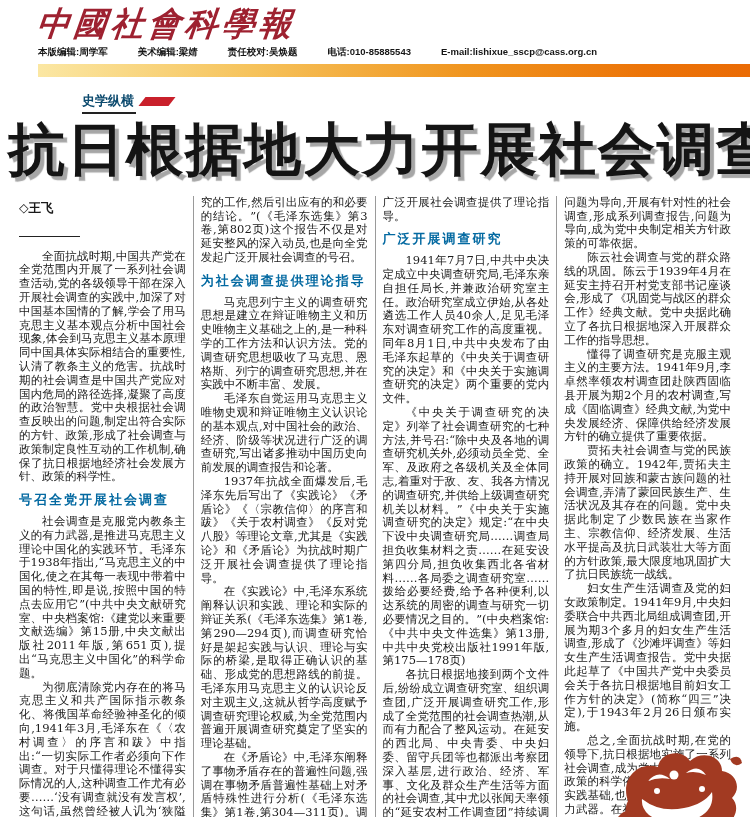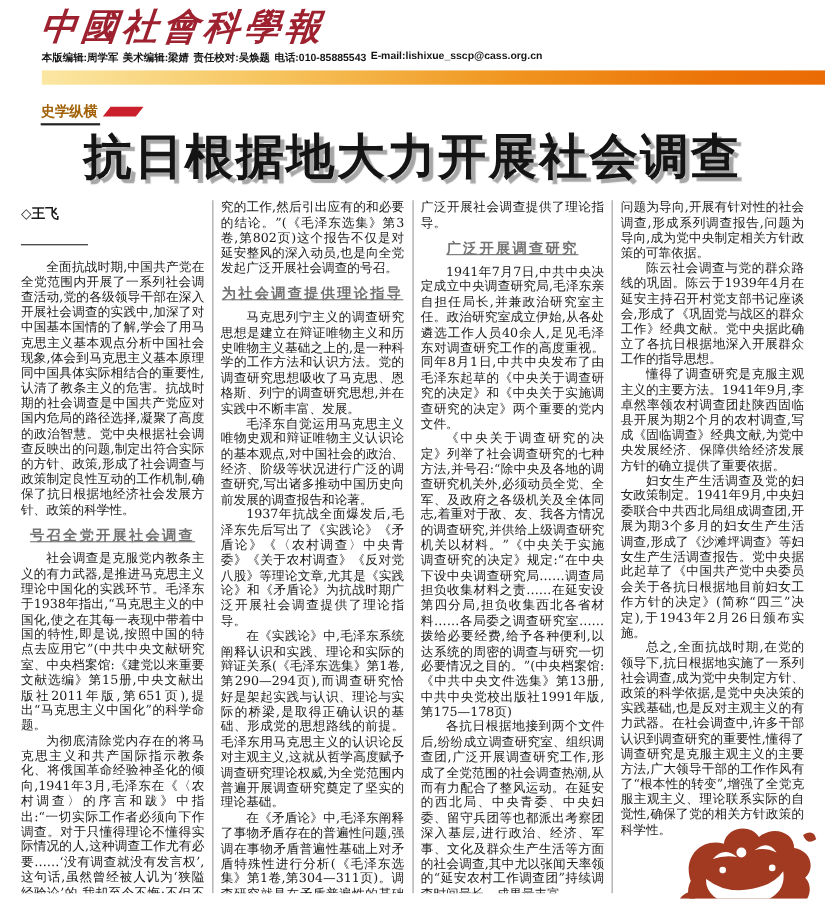--- a/index.html
+++ b/index.html
@@ -9,57 +9,57 @@
   }
   
   .masthead{padding:7px 0 0 37px;}
   .logo{
     display:inline-block;font-family:"DejaVu Serif","Liberation Serif",serif;
     font-style:italic;font-weight:bold;font-size:33px;line-height:34px;
     color:#9e2130;letter-spacing:4px;transform:skewX(-6deg);
   }
   .info-line{
     margin:5px 0 5px 38px;font-family:"Liberation Sans",sans-serif;
-    font-size:9.5px;font-weight:bold;color:#151515;display:flex;gap:4px;white-space:nowrap;
+    font-size:9.5px;font-weight:bold;color:#151515;display:flex;gap:30px;white-space:nowrap;
   }
   .gradient-bar{
     margin-left:38px;height:13px;
     background:linear-gradient(to right,#fbe7a3 0%,#f6c35c 30%,#f0951f 60%,#ec7408 85%,#ea6b05 100%);
   }
   
   .section-row{margin:13px 0 0 37px;height:20px;}
   .section-label{
     display:inline-block;font-family:"Liberation Sans",sans-serif;font-weight:bold;
-    font-size:13px;color:#a16207;border-bottom:2px solid #222;padding:0 2px 2px 0;
+    font-size:13px;color:#0c4a6e;border-bottom:2px solid #222;padding:0 2px 2px 0;margin-left:45px;
   }
   .swoosh{
     display:inline-block;width:30px;height:9px;background:#c9202b;
     transform:skewX(-38deg);margin-left:6px;vertical-align:-1px;
   }
   .headline{
     margin:10px 8px 0;text-align:center;font-family:"Liberation Sans",sans-serif;
-    font-weight:900;font-size:44px;line-height:1.05;letter-spacing:2px;color:#141414;
+    font-weight:900;font-size:57px;line-height:1.05;letter-spacing:2px;color:#141414;
     text-shadow:4px 4px 1px #a6a6a6;white-space:nowrap;
   }
   
   .article{display:flex;align-items:stretch;padding:16px 12px 0;height:630px;}
   .col{
     flex:1 1 0;padding:0 7px;font-size:11.5px;line-height:13.8px;
     text-align:justify;text-justify:inter-character;overflow:hidden;
   }
   .col + .col{border-left:1px solid #9a9a9a;}
   .author{
     display:inline-block;font-weight:bold;font-size:12.5px;
     border-bottom:1.5px solid #222;padding:2px 26px 21px 0;margin:3px 0 13px;
   }
   p.para{margin:0;text-indent:2em;}
   p.cont{margin:0;text-indent:0;}
   h3.subhead{
     font-family:"Liberation Sans",sans-serif;font-size:13px;font-weight:bold;
-    text-align:center;margin:9px 0 8px;letter-spacing:2px;color:#737373;text-decoration:underline;
+    text-align:left;margin:9px 0 8px;letter-spacing:2px;color:#0369a1;
   }
   
   .seal{position:absolute;right:6px;bottom:-18px;width:132px;height:88px;}
 </style>
 </head>
 <body>
 
 <div class="page">
 
   <div class="masthead">
@@ -88,39 +88,40 @@
       <h3 class="subhead">号召全党开展社会调查</h3>
       <p class="para">社会调查是克服党内教条主义的有力武器,是推进马克思主义理论中国化的实践环节。毛泽东于1938年指出,“马克思主义的中国化,使之在其每一表现中带着中国的特性,即是说,按照中国的特点去应用它”(中共中央文献研究室、中央档案馆:《建党以来重要文献选编》第15册,中央文献出版社2011年版,第651页),提出“马克思主义中国化”的科学命题。</p>
       <p class="para">为彻底清除党内存在的将马克思主义和共产国际指示教条化、将俄国革命经验神圣化的倾向,1941年3月,毛泽东在《〈农村调查〉的序言和跋》中指出:“一切实际工作者必须向下作调查。对于只懂得理论不懂得实际情况的人,这种调查工作尤有必要……‘没有调查就没有发言权’,这句话,虽然曾经被人讥为‘狭隘经验论’的,我却至今不悔;不但不悔,我仍然坚持没有调查是不可能有发言权的。”(《毛泽东选集》第3卷,人民出版社1991年版,第791页)同年5月19日,毛泽东在延安干部会议上作了《改造我们的学习》报告,指出:“系统地周密地研究周围环境的任务。依据马克思列宁主义的理论和方法,对敌友我三方的经济、财政、政治、军事、文化、党务各方面的动态进行详细的调查和研</p>
     </div>
 
     <div class="col">
       <p class="cont">究的工作,然后引出应有的和必要的结论。”(《毛泽东选集》第3卷,第802页)这个报告不仅是对延安整风的深入动员,也是向全党发起广泛开展社会调查的号召。</p>
       <h3 class="subhead">为社会调查提供理论指导</h3>
       <p class="para">马克思列宁主义的调查研究思想是建立在辩证唯物主义和历史唯物主义基础之上的,是一种科学的工作方法和认识方法。党的调查研究思想吸收了马克思、恩格斯、列宁的调查研究思想,并在实践中不断丰富、发展。</p>
       <p class="para">毛泽东自觉运用马克思主义唯物史观和辩证唯物主义认识论的基本观点,对中国社会的政治、经济、阶级等状况进行广泛的调查研究,写出诸多推动中国历史向前发展的调查报告和论著。</p>
-      <p class="para">1937年抗战全面爆发后,毛泽东先后写出了《实践论》《矛盾论》《〈农村调查〉中央青委》《关于农村调查》《反对党八股》等理论文章,尤其是《实践论》和《矛盾论》为抗战时期广泛开展社会调查提供了理论指导。</p>
+      <p class="para">1937年抗战全面爆发后,毛泽东先后写出了《实践论》《矛盾论》《〈宗教信仰〉的序言和跋》《关于农村调查》《反对党八股》等理论文章,尤其是《实践论》和《矛盾论》为抗战时期广泛开展社会调查提供了理论指导。</p>
       <p class="para">在《实践论》中,毛泽东系统阐释认识和实践、理论和实际的辩证关系(《毛泽东选集》第1卷,第290—294页),而调查研究恰好是架起实践与认识、理论与实际的桥梁,是取得正确认识的基础、形成党的思想路线的前提。毛泽东用马克思主义的认识论反对主观主义,这就从哲学高度赋予调查研究理论权威,为全党范围内普遍开展调查研究奠定了坚实的理论基础。</p>
       <p class="para">在《矛盾论》中,毛泽东阐释了事物矛盾存在的普遍性问题,强调在事物矛盾普遍性基础上对矛盾特殊性进行分析(《毛泽东选集》第1卷,第304—311页)。调查研究就是在矛盾普遍性的基础上把握事物矛盾特殊性的最好方法。《矛盾论》为在社会调查实践中处理好矛盾二重性指明了方向。</p>
 
     </div>
 
     <div class="col">
       <p class="cont">广泛开展社会调查提供了理论指导。</p>
       <h3 class="subhead">广泛开展调查研究</h3>
       <p class="para">1941年7月7日,中共中央决定成立中央调查研究局,毛泽东亲自担任局长,并兼政治研究室主任。政治研究室成立伊始,从各处遴选工作人员40余人,足见毛泽东对调查研究工作的高度重视。同年8月1日,中共中央发布了由毛泽东起草的《中央关于调查研究的决定》和《中央关于实施调查研究的决定》两个重要的党内文件。</p>
       <p class="para">《中央关于调查研究的决定》列举了社会调查研究的七种方法,并号召:“除中央及各地的调查研究机关外,必须动员全党、全军、及政府之各级机关及全体同志,着重对于敌、友、我各方情况的调查研究,并供给上级调查研究机关以材料。”《中央关于实施调查研究的决定》规定:“在中央下设中央调查研究局……调查局担负收集材料之责……在延安设第四分局,担负收集西北各省材料……各局委之调查研究室……拨给必要经费,给予各种便利,以达系统的周密的调查与研究一切必要情况之目的。”(中央档案馆:《中共中央文件选集》第13册,中共中央党校出版社1991年版,第175—178页)</p>
       <p class="para">各抗日根据地接到两个文件后,纷纷成立调查研究室、组织调查团,广泛开展调查研究工作,形成了全党范围的社会调查热潮,从而有力配合了整风运动。在延安的西北局、中央青委、中央妇委、留守兵团等也都派出考察团深入基层,进行政治、经济、军事、文化及群众生产生活等方面的社会调查,其中尤以张闻天率领的“延安农村工作调查团”持续调查时间最长、成果最丰富。</p>
 
     </div>
 
     <div class="col">
       <p class="cont">问题为导向,开展有针对性的社会调查,形成系列调查报告,问题为导向,成为党中央制定相关方针政策的可靠依据。</p>
       <p class="para">陈云社会调查与党的群众路线的巩固。陈云于1939年4月在延安主持召开村党支部书记座谈会,形成了《巩固党与战区的群众工作》经典文献。党中央据此确立了各抗日根据地深入开展群众工作的指导思想。</p>
       <p class="para">懂得了调查研究是克服主观主义的主要方法。1941年9月,李卓然率领农村调查团赴陕西固临县开展为期2个月的农村调查,写成《固临调查》经典文献,为党中央发展经济、保障供给经济发展方针的确立提供了重要依据。</p>
+      <p class="para">贾拓夫社会调查与党的民族政策的确立。1942年,贾拓夫主持开展对回族和蒙古族问题的社会调查,弄清了蒙回民族生产、生活状况及其存在的问题。党中央据此制定了少数民族在当家作主、宗教信仰、经济发展、生活水平提高及抗日武装壮大等方面的方针政策,最大限度地巩固扩大了抗日民族统一战线。</p>
       <p class="para">妇女生产生活调查及党的妇女政策制定。1941年9月,中央妇委联合中共西北局组成调查团,开展为期3个多月的妇女生产生活调查,形成了《沙滩坪调查》等妇女生产生活调查报告。党中央据此起草了《中国共产党中央委员会关于各抗日根据地目前妇女工作方针的决定》(简称“四三”决定),于1943年2月26日颁布实施。</p>
       <p class="para">总之,全面抗战时期,在党的领导下,抗日根据地实施了一系列社会调查,成为党中央制定方针、政策的科学依据,是党中央决策的实践基础,也是反对主观主义的有力武器。在社会调查中,许多干部认识到调查研究的重要性,懂得了调查研究是克服主观主义的主要方法,广大领导干部的工作作风有了“根本性的转变”,增强了全党克服主观主义、理论联系实际的自觉性,确保了党的相关方针政策的科学性。</p>
 
     </div>
 
   </div>
 
   <svg class="seal" viewBox="0 0 132 88" xmlns="http://www.w3.org/2000/svg">
     <g fill="#a23a22">
       <path d="M16,54 C8,32 26,14 46,20 C48,5 70,1 78,14 C90,3 110,9 110,24 C124,26 130,41 120,51 C128,59 124,74 112,78 C80,92 40,92 22,78 C12,72 12,62 16,54 Z"></path>

